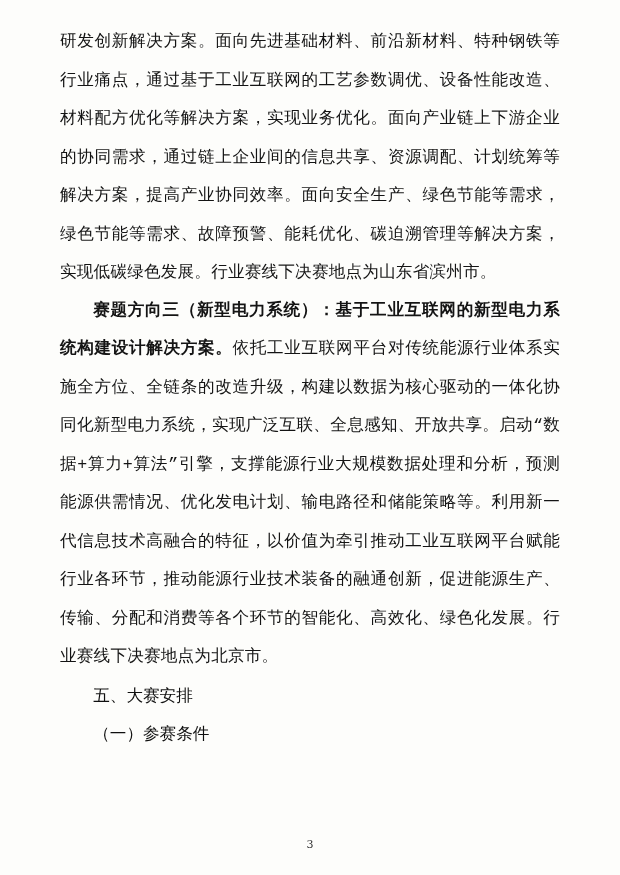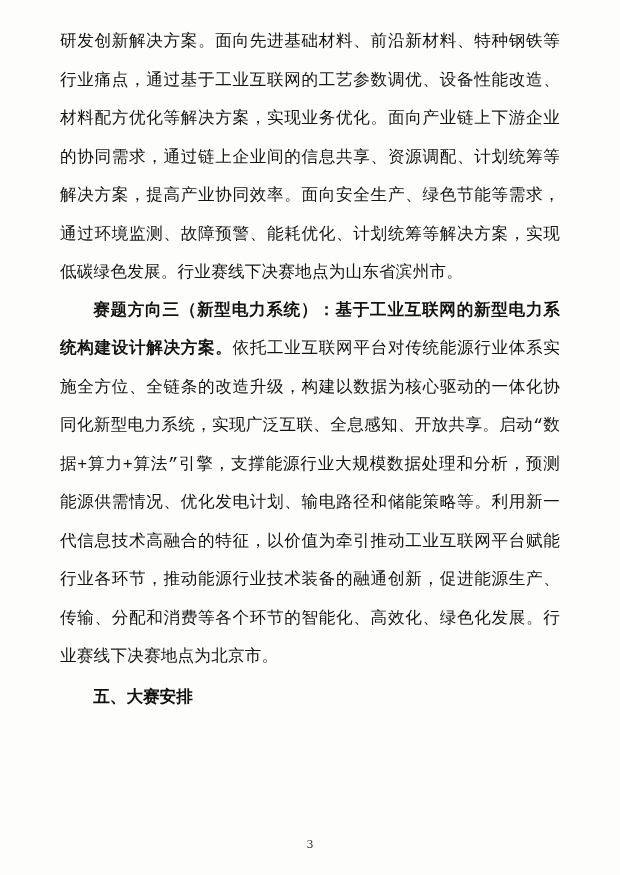--- a/index.html
+++ b/index.html
@@ -42,44 +42,45 @@
     text-indent: 2em;
     font-family: Liberation Mono, monospace;
   }
   .bold {
     font-weight: bold;
   }
   .heading {
     margin: 0;
     font-size: 16.6px;
     line-height: 38.5px;
-    font-weight: bold;
+    font-weight: normal;
     text-indent: 2em;
     color: #0f0f0f;
   }
   .pagenum {
     position: absolute;
     top: 838px;
     left: 0;
     width: 620px;
     text-align: center;
     font-size: 11px;
     color: #333;
     font-family: "DejaVu Serif", "Liberation Serif", serif;
   }
 </style>
 </head>
 <body>
 
 <div class="page">
   <div class="content">
 
-    <p class="para">研发创新解决方案。面向先进基础材料、前沿新材料、特种钢铁等行业痛点，通过基于工业互联网的工艺参数调优、设备性能改造、材料配方优化等解决方案，实现业务优化。面向产业链上下游企业的协同需求，通过链上企业间的信息共享、资源调配、计划统筹等解决方案，提高产业协同效率。面向安全生产、绿色节能等需求，通过环境监测、故障预警、能耗优化、计划统筹等解决方案，实现低碳绿色发展。行业赛线下决赛地点为山东省滨州市。</p>
+    <p class="para">研发创新解决方案。面向先进基础材料、前沿新材料、特种钢铁等行业痛点，通过基于工业互联网的工艺参数调优、设备性能改造、材料配方优化等解决方案，实现业务优化。面向产业链上下游企业的协同需求，通过链上企业间的信息共享、资源调配、计划统筹等解决方案，提高产业协同效率。面向安全生产、绿色节能等需求，绿色节能等需求、故障预警、能耗优化、碳迫溯管理等解决方案，实现低碳绿色发展。行业赛线下决赛地点为山东省滨州市。</p>
 
     <p class="para indent"><span class="bold">赛题方向三（新型电力系统）：基于工业互联网的新型电力系统构建设计解决方案。</span><span>依托工业互联网平台对传统能源行业体系实施全方位、全链条的改造升级，构建以数据为核心驱动的一体化协同化新型电力系统，实现广泛互联、全息感知、开放共享。启动“数据+算力+算法”引擎，支撑能源行业大规模数据处理和分析，预测能源供需情况、优化发电计划、输电路径和储能策略等。利用新一代信息技术高融合的特征，以价值为牵引推动工业互联网平台赋能行业各环节，推动能源行业技术装备的融通创新，促进能源生产、传输、分配和消费等各个环节的智能化、高效化、绿色化发展。行业赛线下决赛地点为北京市。</span></p>
 
     <p class="heading">五、大赛安排</p>
 
+    <p class="heading">（一）参赛条件</p>
 
   </div>
 
   <div class="pagenum">3</div>
 </div>
 
 </body></html>

